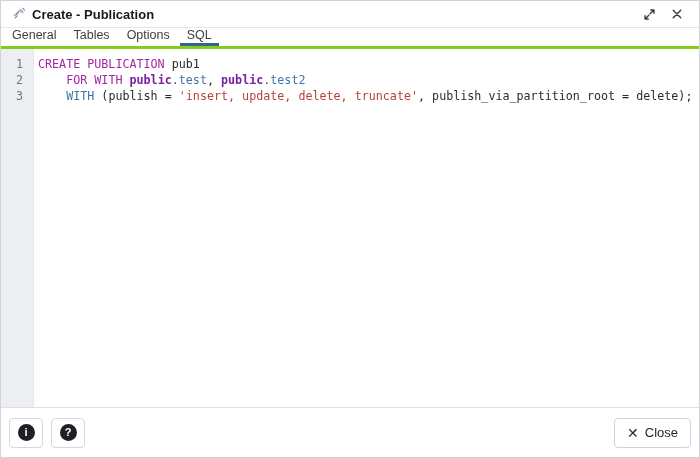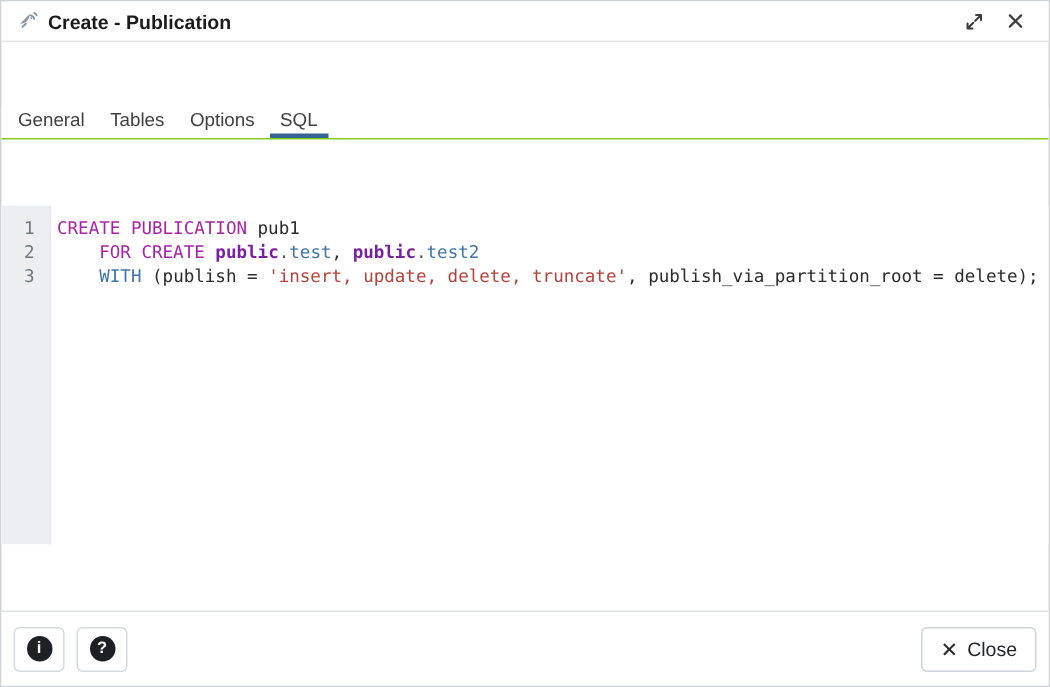--- a/index.html
+++ b/index.html
@@ -8,39 +8,39 @@
     --builtin:#7b1fa2;
     --var:#4076a8;
     --str:#b6423a;
     --gutter-bg:#eceef2;
   }
   *{box-sizing:border-box;margin:0;padding:0;}
   html,body{width:700px;height:458px;overflow:hidden;}
   body{font-family:"Liberation Sans",sans-serif;background:#e9e9e9;}
   .dialog{
     width:700px;height:458px;background:#fff;
-    border:1px solid #d0d3d7;display:flex;flex-direction:column;gap:44px;
+    border:1px solid #d0d3d7;display:flex;flex-direction:column;
   }
   
   .titlebar{
     height:27px;flex:0 0 27px;display:flex;align-items:center;
     padding:0 12px 0 10px;border-bottom:1px solid #e6e6e6;background:#fff;
   }
   .app-icon{display:inline-flex;margin-right:6px;}
   .title{font-size:13px;font-weight:bold;color:#1a1a1a;}
   .spacer{flex:1;}
   .tbtn{
     background:none;border:none;cursor:pointer;display:inline-flex;
     align-items:center;justify-content:center;width:20px;height:20px;padding:0;
   }
   .tbtn + .tbtn{margin-left:8px;}
   
   .tabbar{
     height:21px;flex:0 0 21px;display:flex;align-items:stretch;
-    padding-left:4px;border-bottom:1px solid #84cc16;background:#fff;
+    padding-left:4px;border-bottom:3px solid #84cc16;background:#fff;
   }
   .tab{
     display:flex;align-items:center;padding:0 7px;margin-right:3px;
     font-size:12.5px;color:#404040;cursor:pointer;border-bottom:3px solid transparent;
     line-height:1;
   }
   .tab.active{border-bottom-color:var(--accent);}
   
   .editor{flex:1;display:flex;overflow:hidden;background:#fff;}
   .gutter{
@@ -122,21 +122,21 @@
     </div>
 
   <div class="editor">
     <div class="gutter">
         <div class="line-num">1</div>
         <div class="line-num">2</div>
         <div class="line-num">3</div>
       </div>
     <div class="code">
         <div class="code-line"><span class="tok-keyword">CREATE PUBLICATION</span><span class="tok-plain"> pub1</span></div>
-        <div class="code-line"><span class="tok-plain">    </span><span class="tok-keyword">FOR CREATE</span><span class="tok-plain"> </span><span class="tok-builtin">public</span><span class="tok-punct">.</span><span class="tok-variable">test</span><span class="tok-plain">, </span><span class="tok-builtin">public</span><span class="tok-punct">.</span><span class="tok-variable">test2</span></div>
+        <div class="code-line"><span class="tok-plain">    </span><span class="tok-keyword">FOR WITH</span><span class="tok-plain"> </span><span class="tok-builtin">public</span><span class="tok-punct">.</span><span class="tok-variable">test</span><span class="tok-plain">, </span><span class="tok-builtin">public</span><span class="tok-punct">.</span><span class="tok-variable">test2</span></div>
         <div class="code-line"><span class="tok-plain">    </span><span class="tok-variable-bold">WITH</span><span class="tok-plain"> (publish = </span><span class="tok-string">'insert, update, delete, truncate'</span><span class="tok-plain">, publish_via_partition_root = delete);</span></div>
       </div>
   </div>
 
   <div class="footer">
     <button class="icon-btn">
       <span class="circle-glyph">i</span>
     </button>
     <button class="icon-btn">
       <span class="circle-glyph">?</span>

